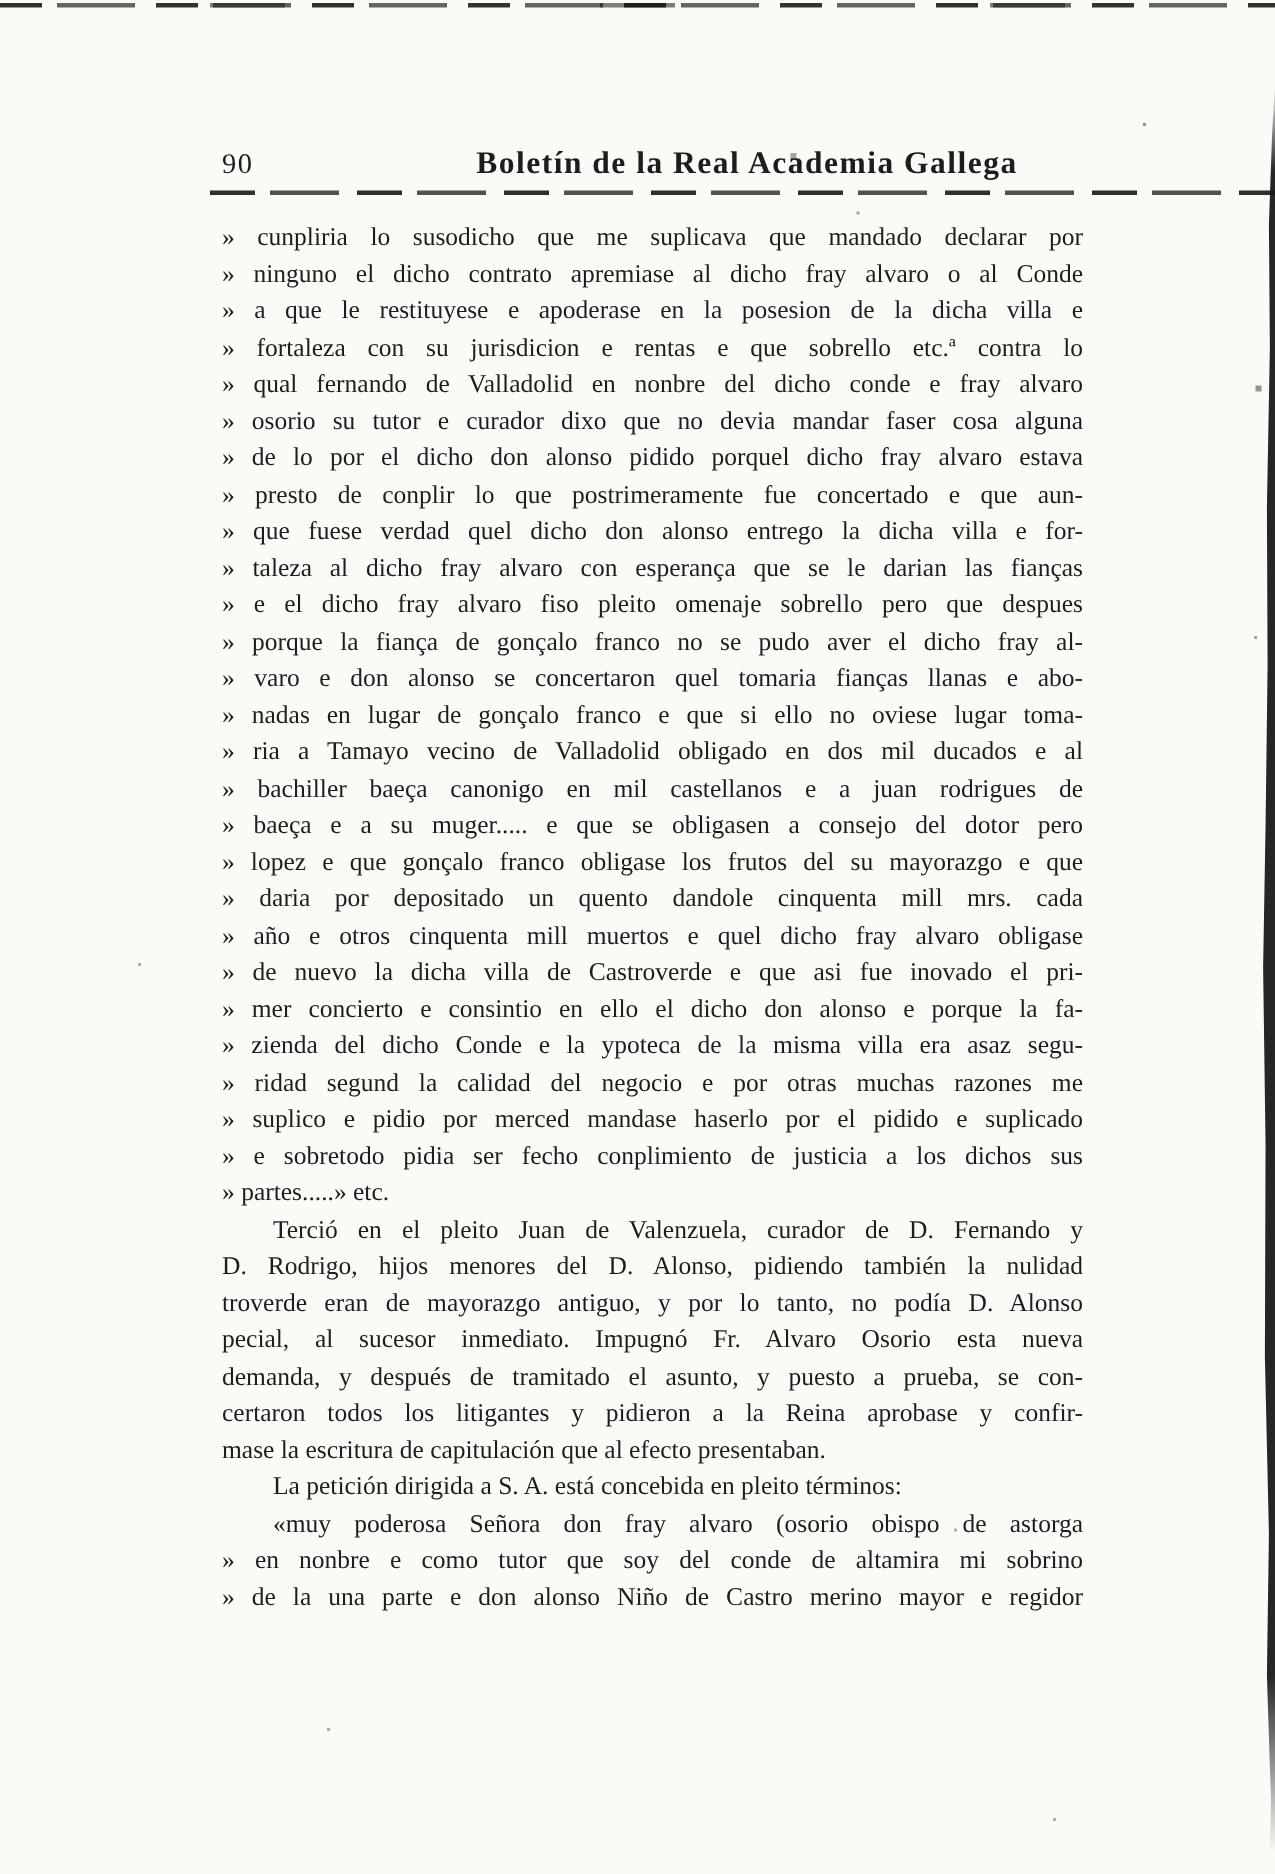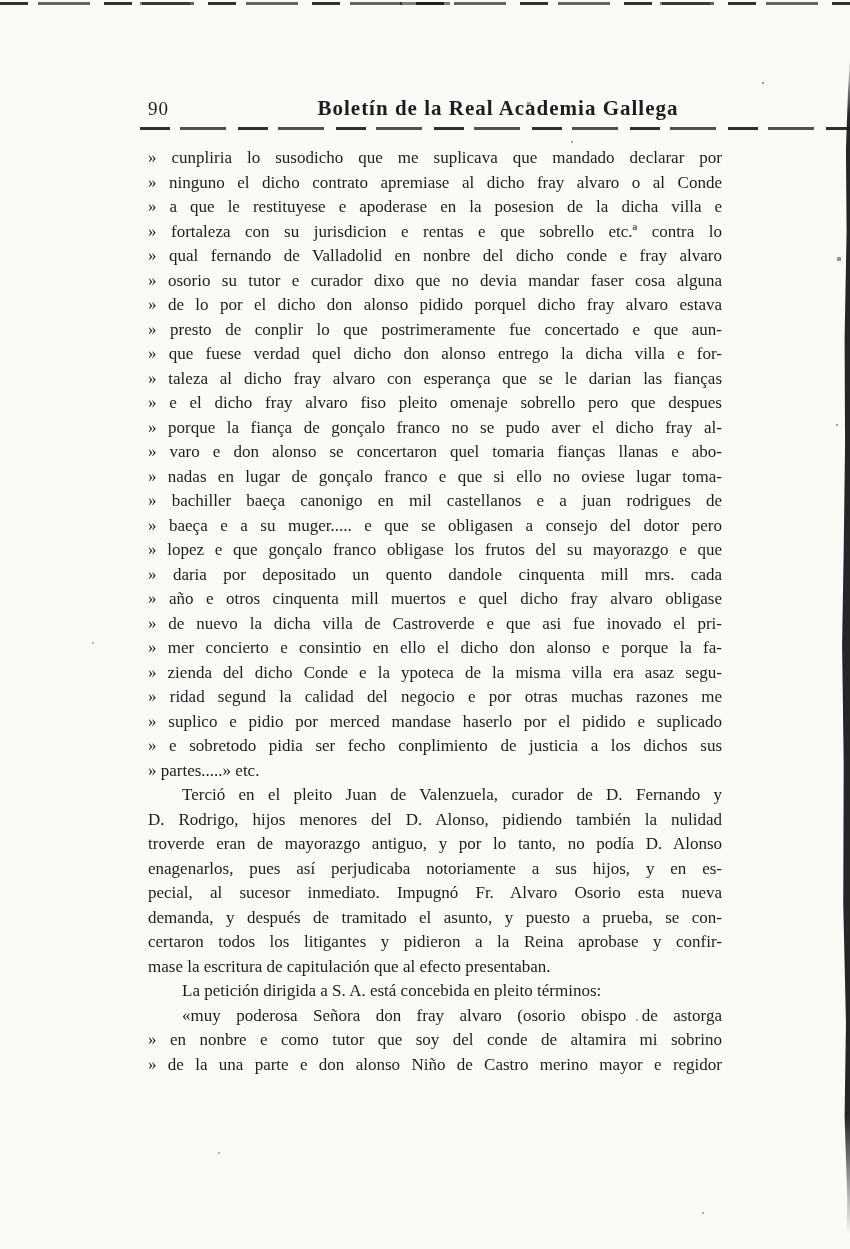--- a/index.html
+++ b/index.html
@@ -118,20 +118,21 @@
         <div class="textline">» taleza al dicho fray alvaro con esperança que se le darian las fianças</div>
 
         <div class="textline">» e el dicho fray alvaro fiso pleito omenaje sobrello pero que despues</div>
 
         <div class="textline">» porque la fiança de gonçalo franco no se pudo aver el dicho fray al-</div>
 
         <div class="textline">» varo e don alonso se concertaron quel tomaria fianças llanas e abo-</div>
 
         <div class="textline">» nadas en lugar de gonçalo franco e que si ello no oviese lugar toma-</div>
 
+        <div class="textline">» ria a Tamayo vecino de Valladolid obligado en dos mil ducados e al</div>
 
         <div class="textline">» bachiller baeça canonigo en mil castellanos e a juan rodrigues de</div>
 
         <div class="textline">» baeça e a su muger..... e que se obligasen a consejo del dotor pero</div>
 
         <div class="textline">» lopez e que gonçalo franco obligase los frutos del su mayorazgo e que</div>
 
         <div class="textline">» daria por depositado un quento dandole cinquenta mill mrs. cada</div>
 
         <div class="textline">» año e otros cinquenta mill muertos e quel dicho fray alvaro obligase</div>
@@ -153,21 +154,20 @@
 
     <section class="para-tercio">
 
         <div class="textline">Terció en el pleito Juan de Valenzuela, curador de D. Fernando y</div>
 
         <div class="textline">D. Rodrigo, hijos menores del D. Alonso, pidiendo también la nulidad</div>
 
 
         <div class="textline">troverde eran de mayorazgo antiguo, y por lo tanto, no podía D. Alonso</div>
 
-        <div class="textline">enagenarlos, pues así perjudicaba notoriamente a sus hijos, y en es-</div>
 
         <div class="textline">pecial, al sucesor inmediato. Impugnó Fr. Alvaro Osorio esta nueva</div>
 
         <div class="textline">demanda, y después de tramitado el asunto, y puesto a prueba, se con-</div>
 
         <div class="textline">certaron todos los litigantes y pidieron a la Reina aprobase y confir-</div>
 
         <div class="textline">mase la escritura de capitulación que al efecto presentaban.</div>
       </section>
 

